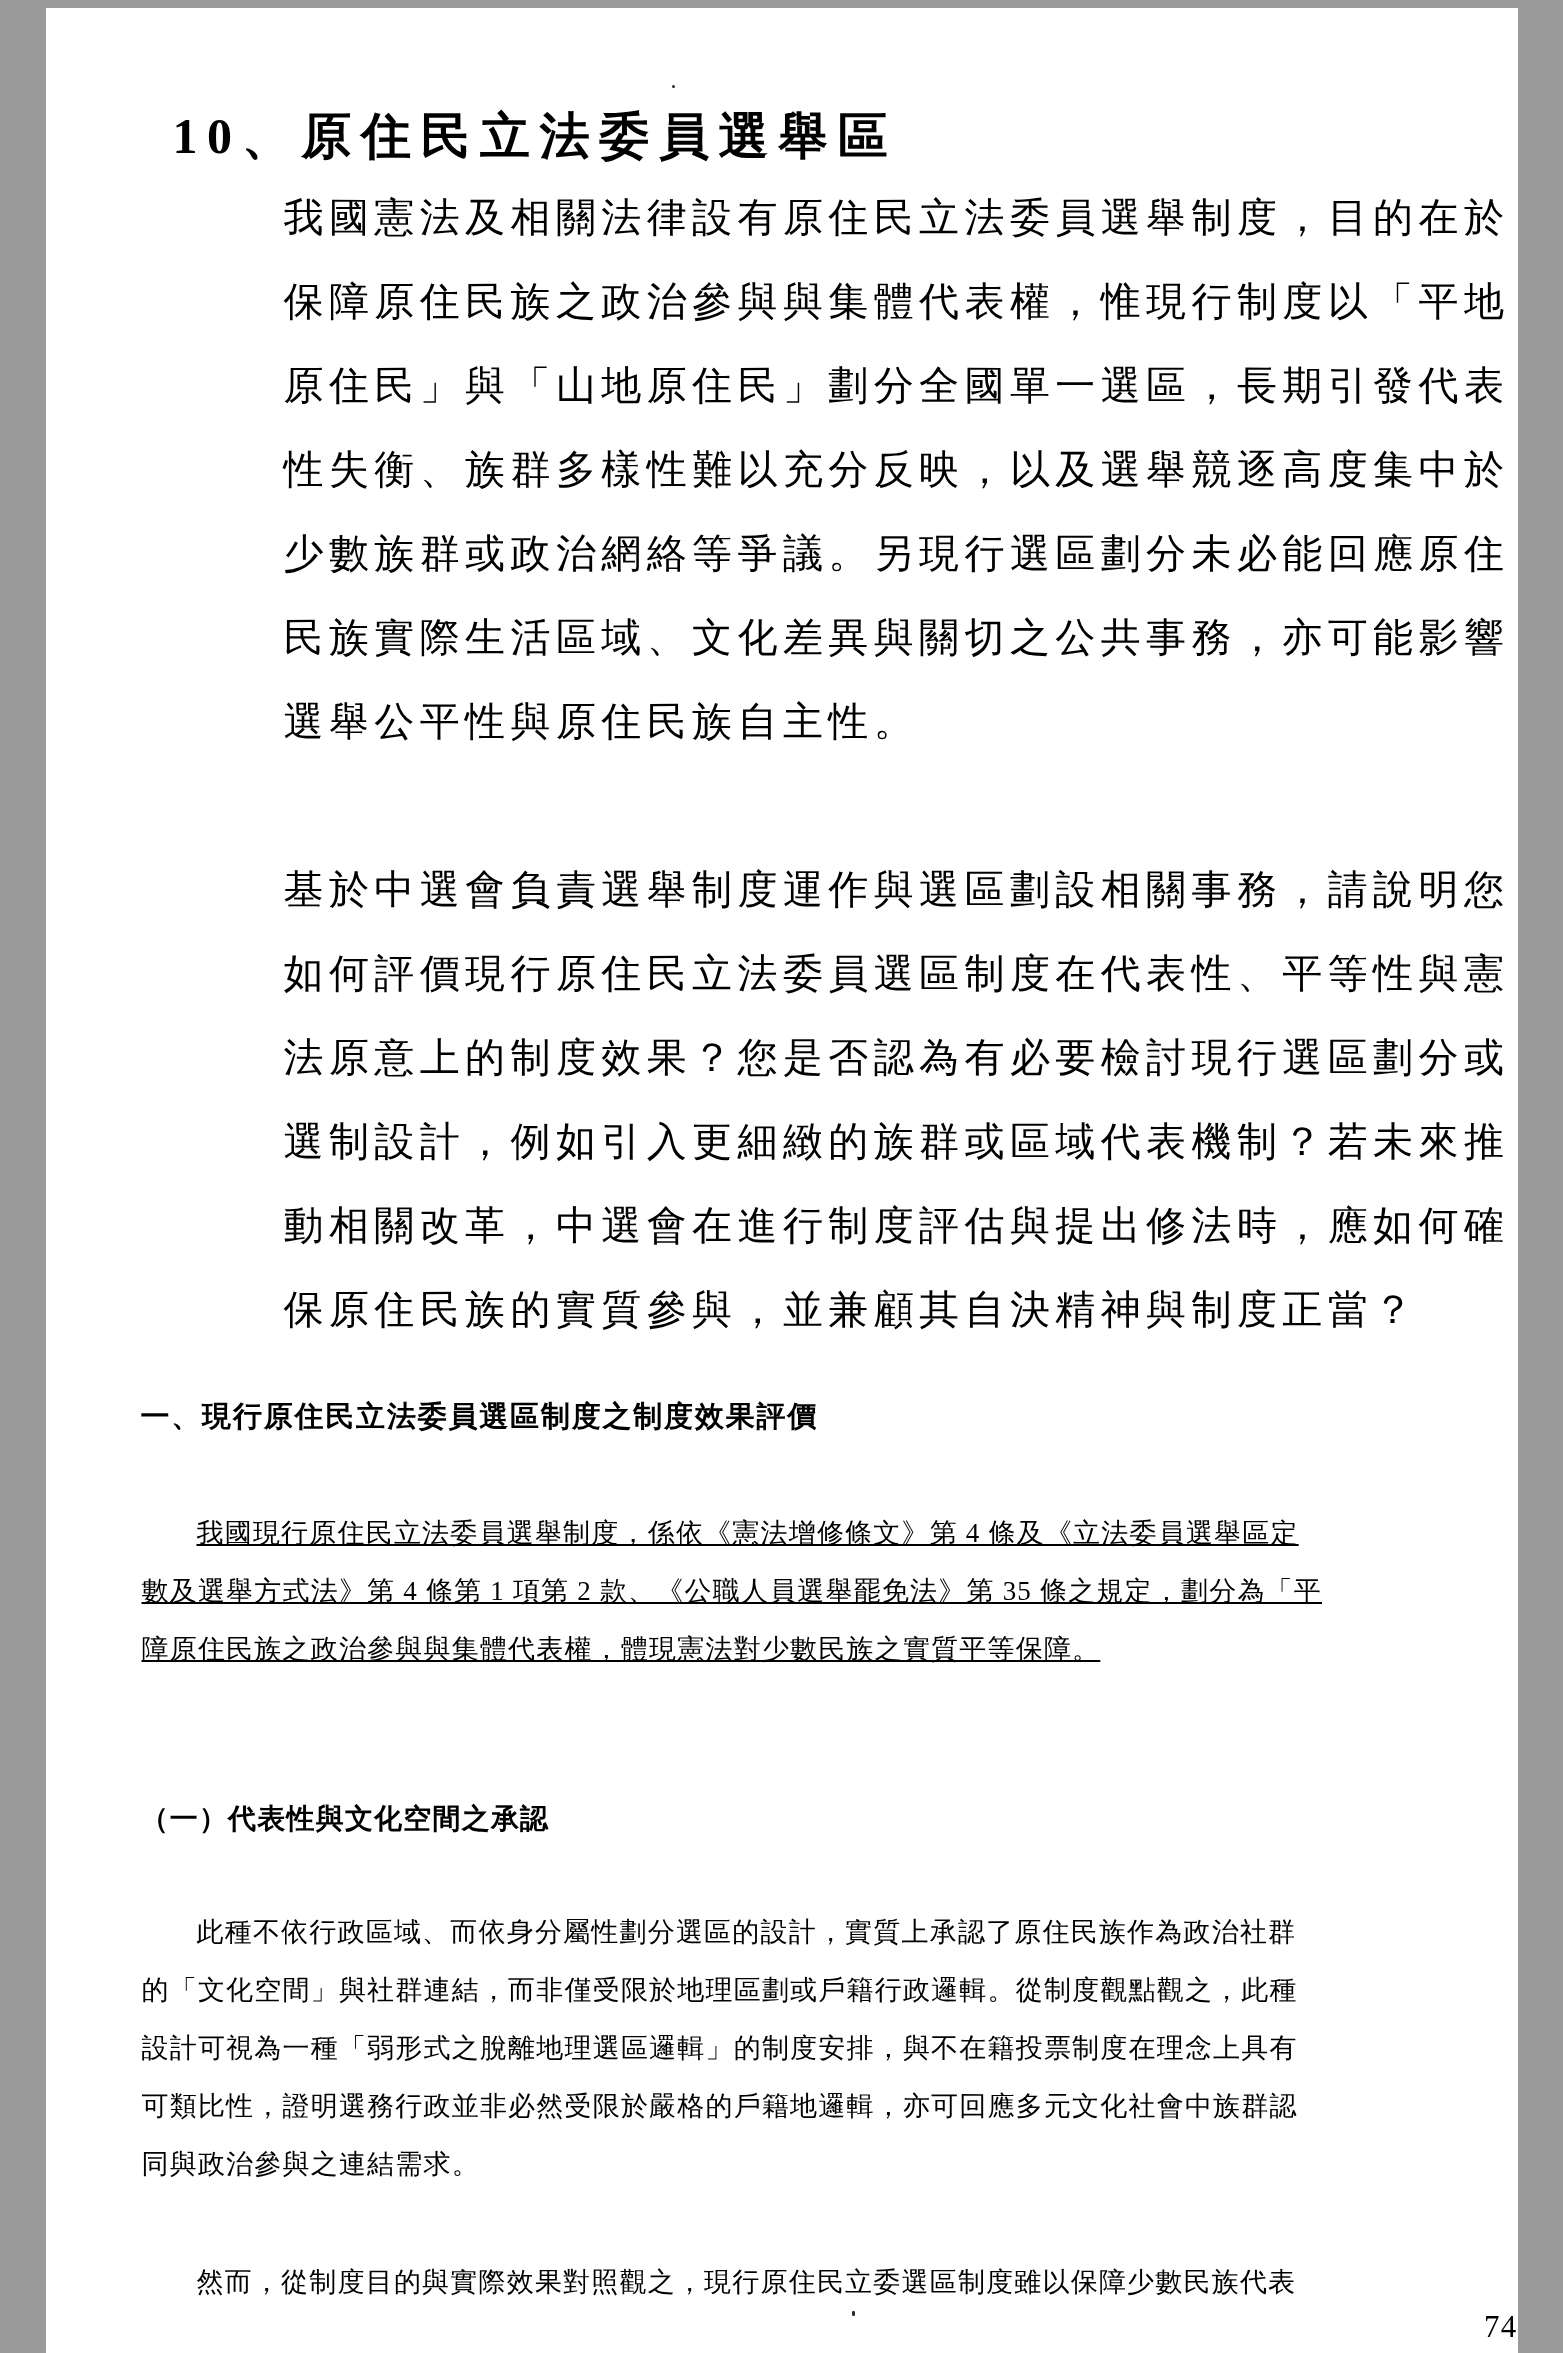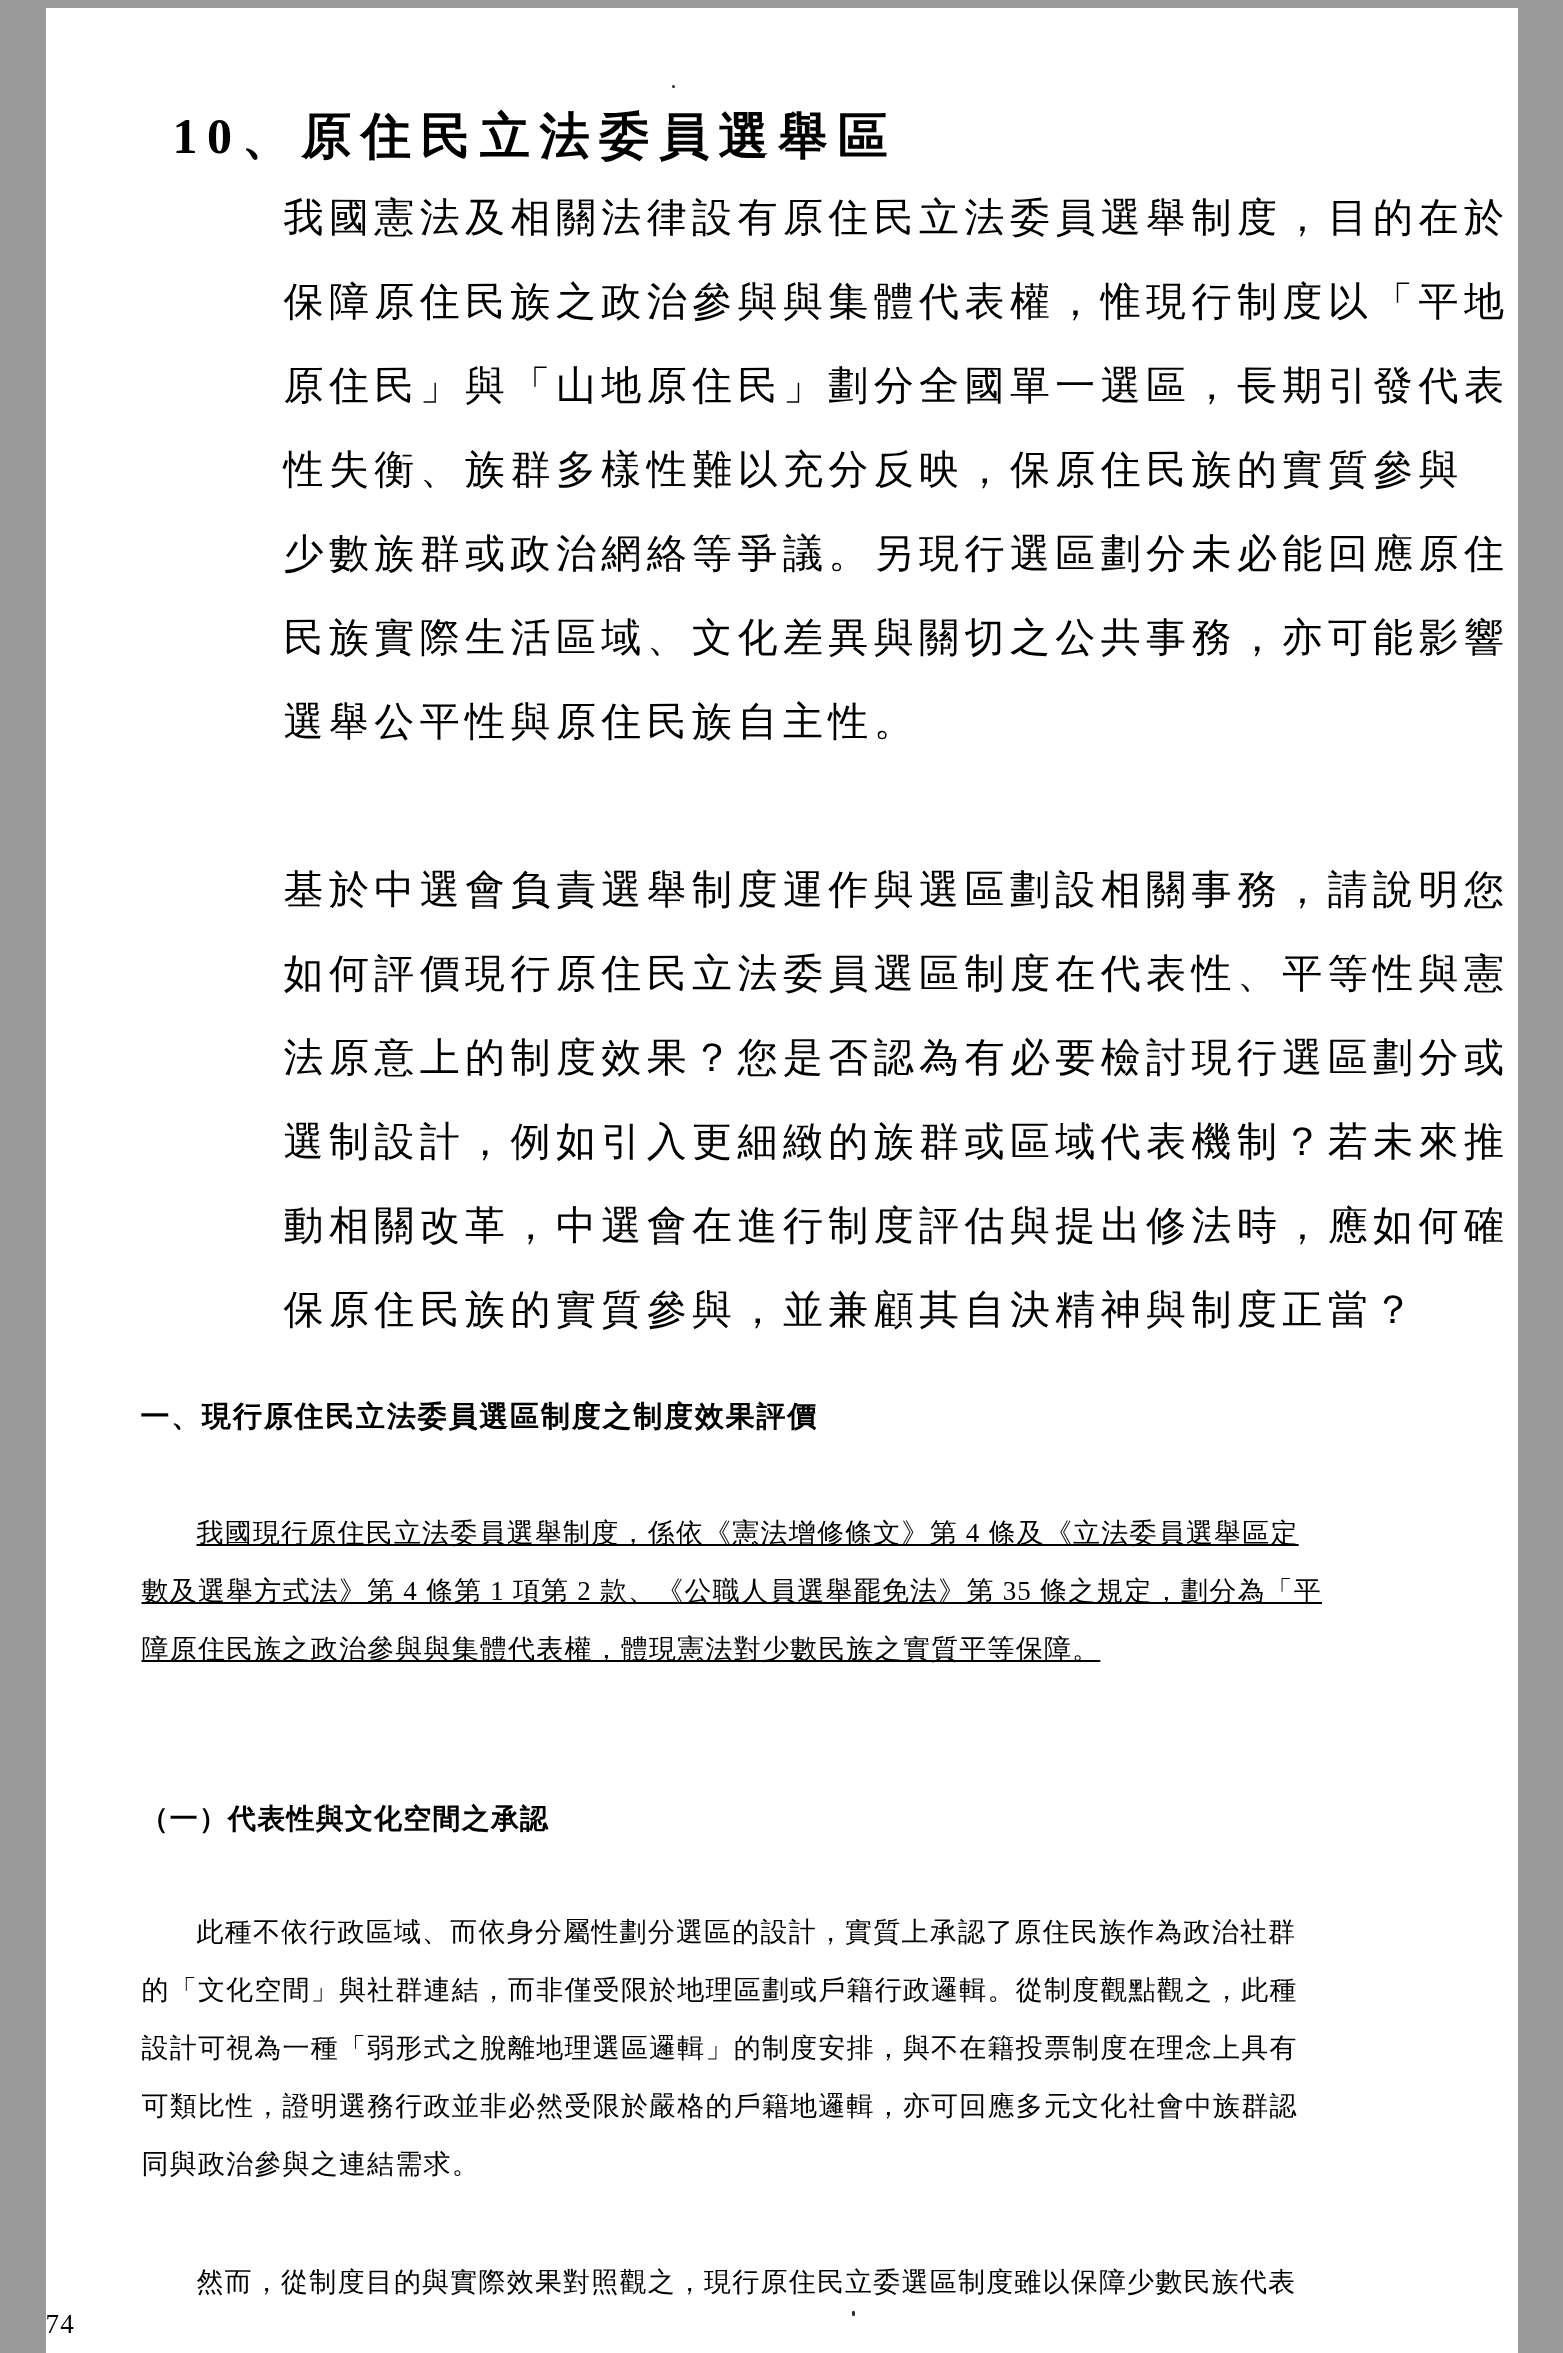--- a/index.html
+++ b/index.html
@@ -44,21 +44,21 @@
   .sub-heading {
     position:absolute; left:95px; top:1792px;
     font-size:28px; font-weight:bold; letter-spacing:1.2px; white-space:nowrap;
     font-family:"Liberation Sans","DejaVu Sans",sans-serif;
   }
   .b2 { top:1895px; }
   .b3 { top:2245px; }
 
   .page-number {
     position:absolute; left:0; top:2301px; width:100%;
-    text-align:left; font-size:27px; letter-spacing:1.2px;
+    text-align:right; font-size:31px; letter-spacing:1.2px;
   }
 
   
   .speck { position:absolute; background:#2a2a2a; border-radius:50%; }
   .speck.s1 { left:1518px; top:170px;  width:4.2px; height:4.2px; }
   .speck.s2 { left:1540px; top:713px; width:4.8px; height:4.8px; }
   .speck.s3 { left:626px; top:77px;  width:3px; height:3px; }
   .speck.s4 { left:1497px; top:1728px; width:3px; height:3px; }
   .speck.s5 { left:806px; top:2303px; width:3px; height:5.4px; border-radius:1.2px; }
 </style>
@@ -66,21 +66,21 @@
 <body>
 
 <div class="page">
 
   <div class="doc-title">10、原住民立法委員選舉區</div>
 
   <div class="q-block q1">
     <div class="line">我國憲法及相關法律設有原住民立法委員選舉制度，目的在於</div>
     <div class="line">保障原住民族之政治參與與集體代表權，惟現行制度以「平地</div>
     <div class="line">原住民」與「山地原住民」劃分全國單一選區，長期引發代表</div>
-    <div class="line">性失衡、族群多樣性難以充分反映，保原住民族的實質參與</div>
+    <div class="line">性失衡、族群多樣性難以充分反映，以及選舉競逐高度集中於</div>
     <div class="line">少數族群或政治網絡等爭議。另現行選區劃分未必能回應原住</div>
     <div class="line">民族實際生活區域、文化差異與關切之公共事務，亦可能影響</div>
     <div class="line">選舉公平性與原住民族自主性。</div>
   </div>
 
   <div class="q-block q2">
     <div class="line">基於中選會負責選舉制度運作與選區劃設相關事務，請說明您</div>
     <div class="line">如何評價現行原住民立法委員選區制度在代表性、平等性與憲</div>
     <div class="line">法原意上的制度效果？您是否認為有必要檢討現行選區劃分或</div>
     <div class="line">選制設計，例如引入更細緻的族群或區域代表機制？若未來推</div>

